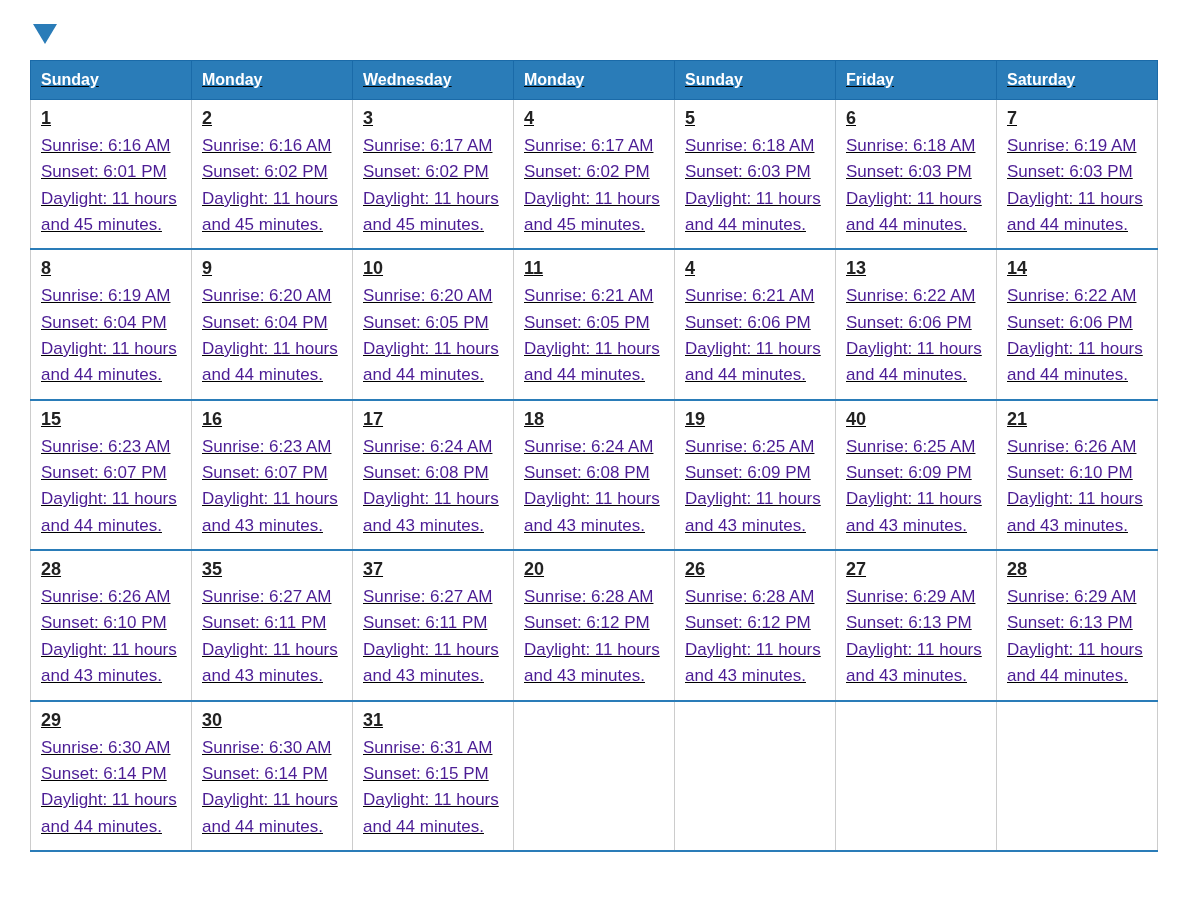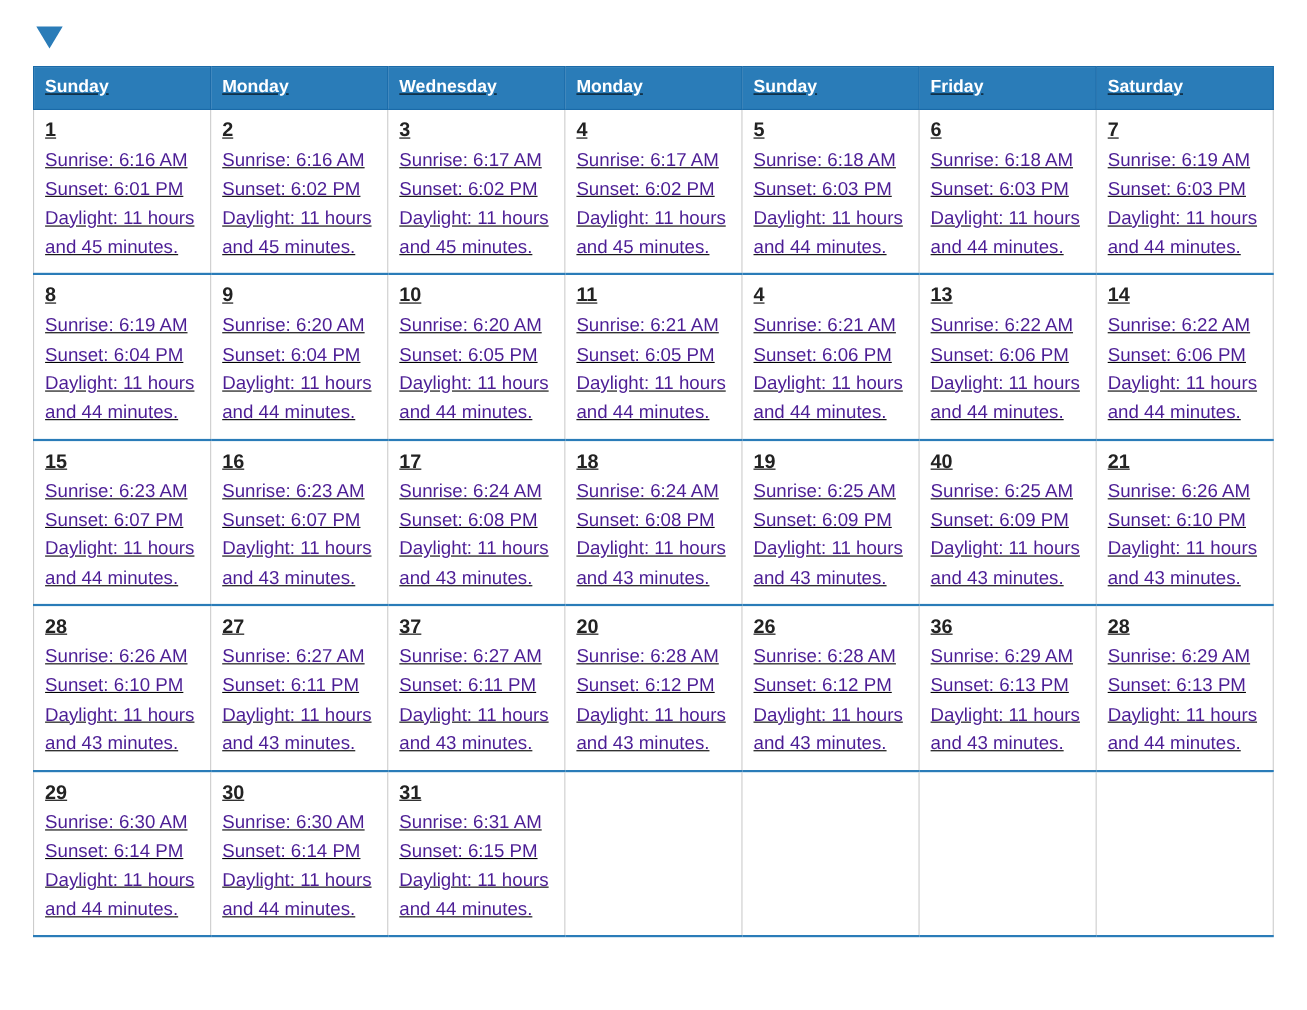--- a/index.html
+++ b/index.html
@@ -309,21 +309,21 @@
       <tr>
         <td>
         <span class="day-number">28</span>
         <div class="day-info">
           Sunrise: 6:26 AM<br>
           Sunset: 6:10 PM<br>
           Daylight: 11 hours and 43 minutes.
         </div>
       </td>
         <td>
-        <span class="day-number">27</span>
+        <span class="day-number">35</span>
         <div class="day-info">
           Sunrise: 6:27 AM<br>
           Sunset: 6:11 PM<br>
           Daylight: 11 hours and 43 minutes.
         </div>
       </td>
         <td>
         <span class="day-number">37</span>
         <div class="day-info">
           Sunrise: 6:27 AM<br>
@@ -341,21 +341,21 @@
       </td>
         <td>
         <span class="day-number">26</span>
         <div class="day-info">
           Sunrise: 6:28 AM<br>
           Sunset: 6:12 PM<br>
           Daylight: 11 hours and 43 minutes.
         </div>
       </td>
         <td>
-        <span class="day-number">36</span>
+        <span class="day-number">27</span>
         <div class="day-info">
           Sunrise: 6:29 AM<br>
           Sunset: 6:13 PM<br>
           Daylight: 11 hours and 43 minutes.
         </div>
       </td>
         <td>
         <span class="day-number">28</span>
         <div class="day-info">
           Sunrise: 6:29 AM<br>

